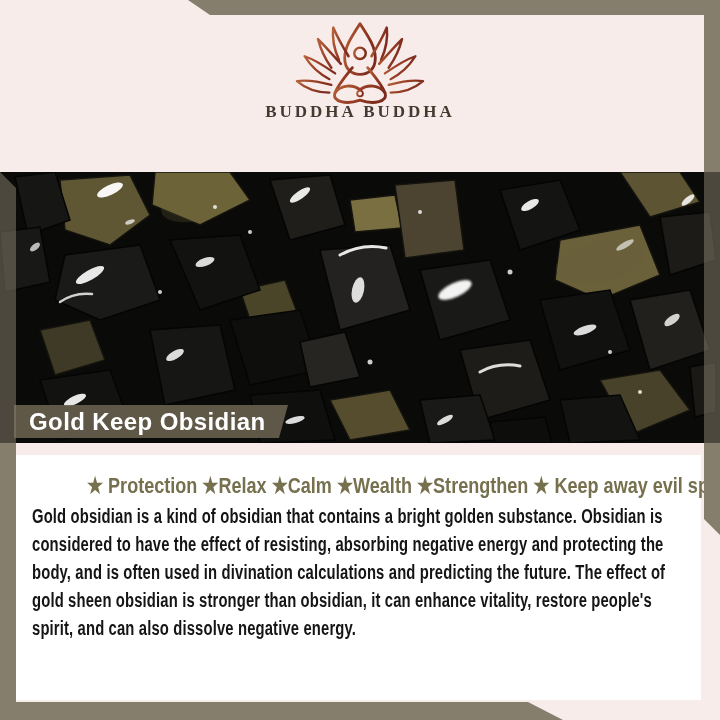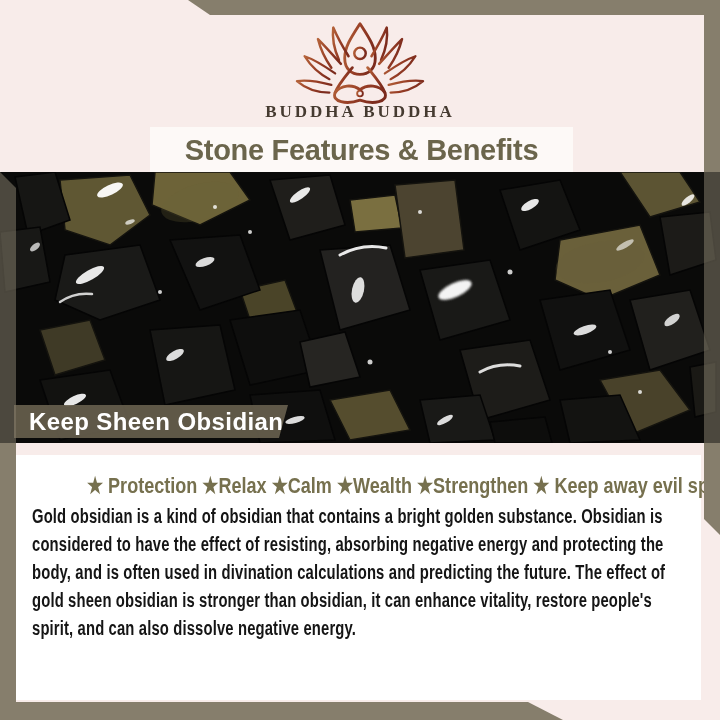--- a/index.html
+++ b/index.html
@@ -101,23 +101,20 @@
         <path stroke-width="2.4" d="M54,58 Q34,44 22,40 Q32,56 48,64"></path>
         <path stroke-width="2.4" d="M106,58 Q126,44 138,40 Q128,56 112,64"></path>
 
         <path stroke-width="2.4" d="M50,70 Q28,64 14,66 Q28,78 48,78"></path>
         <path stroke-width="2.4" d="M110,70 Q132,64 146,66 Q132,78 112,78"></path>
       </g>
     </svg>
   </div>
   <div class="brand-name">BUDDHA BUDDHA</div>
 
-  <div class="title-strip">
-    <div class="title-text">Stone Features &amp; Benefits</div>
-  </div>
 
   <div class="photo">
     <svg viewBox="0 0 720 271" preserveAspectRatio="none">
       <defs>
         <filter id="soft" x="-40%" y="-40%" width="180%" height="180%">
             <feGaussianBlur stdDeviation="1.3"></feGaussianBlur>
           </filter>
       </defs>
       <rect width="720" height="271" fill="#0a0a09"></rect>
 
@@ -190,21 +187,21 @@
       </g>
       <g fill="none" stroke="#ffffff" stroke-linecap="round">
         <path d="M340,83 q22,-12 46,-7" stroke-width="3" opacity="0.9"></path>
         <path d="M480,200 q18,-10 40,-6" stroke-width="3" opacity="0.85"></path>
         <path d="M60,130 q14,-10 32,-8" stroke-width="2.5" opacity="0.8"></path>
       </g>
     </svg>
   </div>
 
   <div class="badge">
-    <div class="badge-text">Keep Sheen Obsidian</div>
+    <div class="badge-text">Gold Keep Obsidian</div>
   </div>
 
   <div class="content-panel">
     <div class="benefits-row">
       <span class="benefits-line">★  Protection ★Relax ★Calm ★Wealth ★Strengthen ★  Keep away evil spirits</span>
     </div>
     <div class="description">Gold obsidian is a kind of obsidian that contains a bright golden substance. Obsidian is considered to have the effect of resisting, absorbing negative energy and protecting the body, and is often used in divination calculations and predicting the future. The effect of gold sheen obsidian is stronger than obsidian, it can enhance vitality, restore people's spirit, and can also dissolve negative energy.</div>
   </div>
 
   <div class="strip strip-top"></div>

